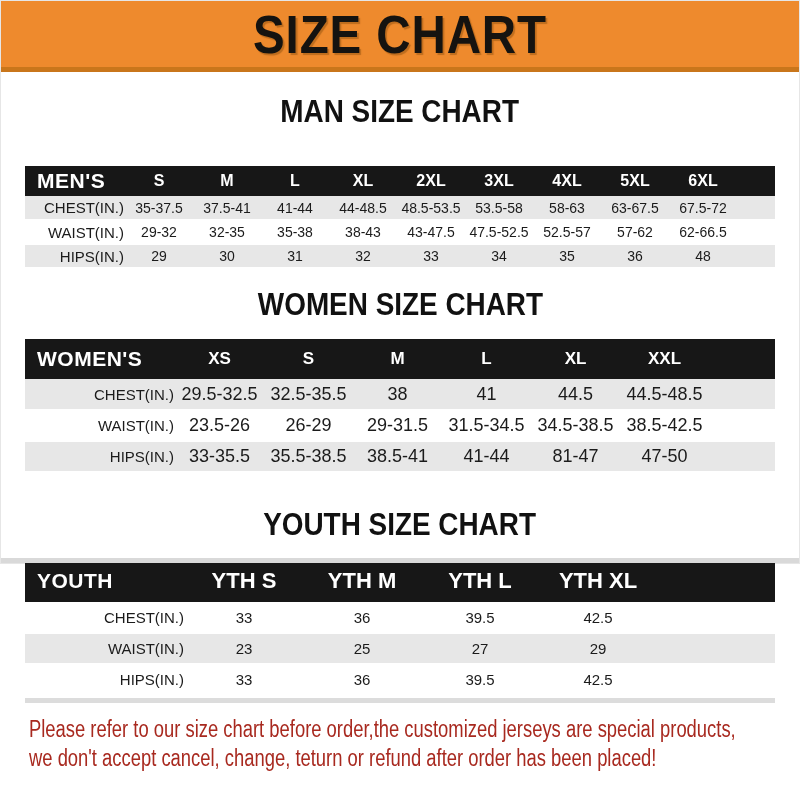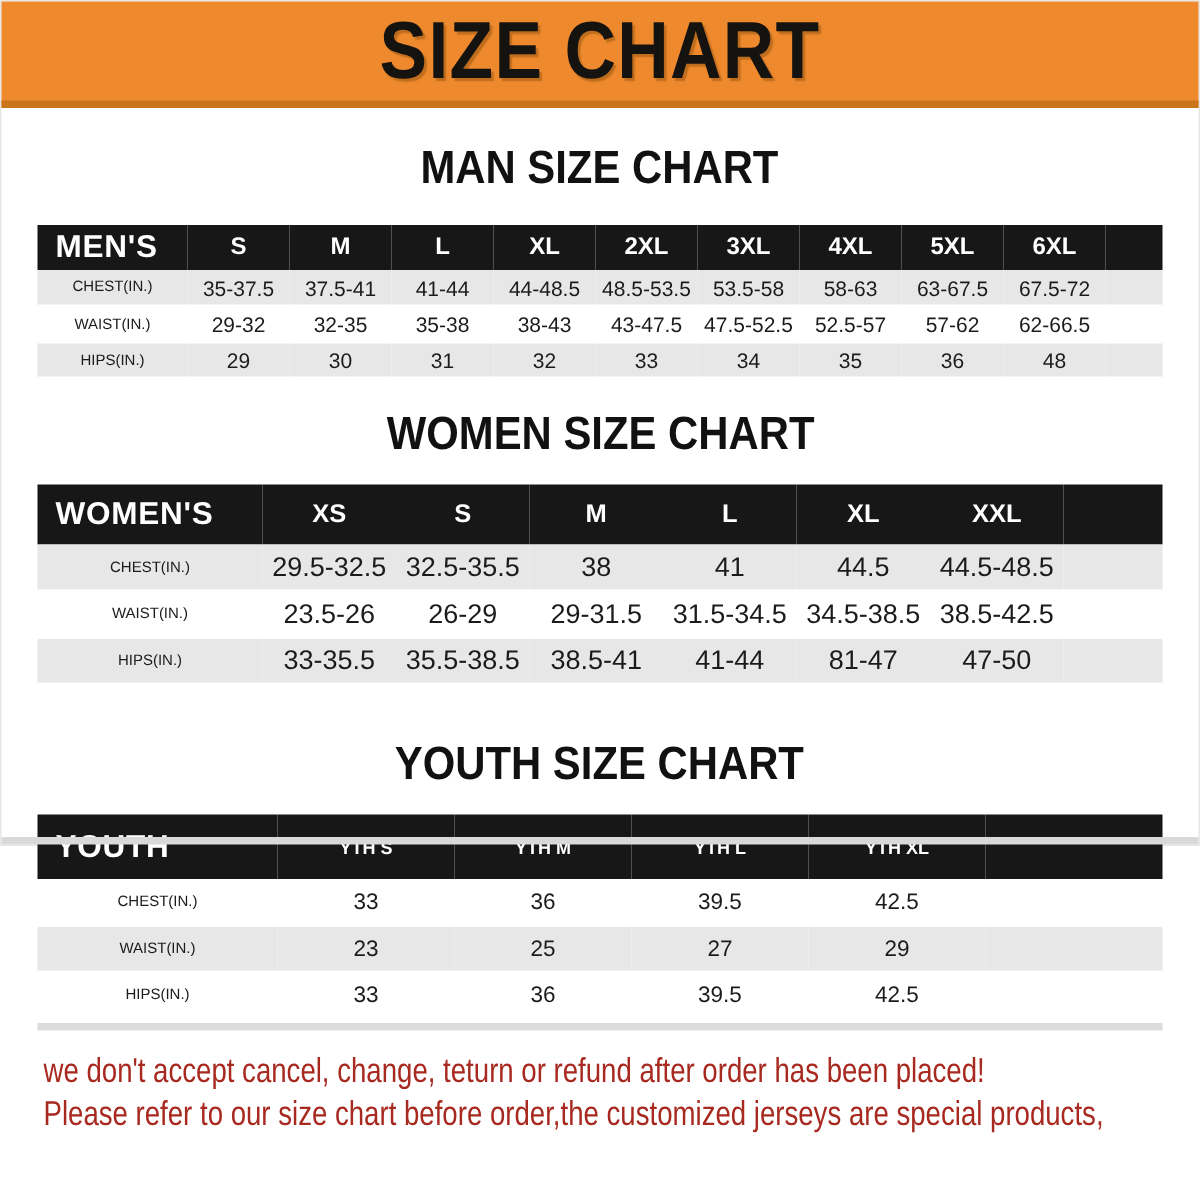--- a/index.html
+++ b/index.html
@@ -13,40 +13,40 @@
 
   
   .section-title{text-align:center;margin:0;font-size:31px;line-height:36px;font-weight:800;color:#111;}
   .section-title span{display:inline-block;transform:scaleX(0.9);letter-spacing:0px;white-space:nowrap;}
   #title-man{margin-top:22px;}
   #title-women{margin-top:18px;}
   #title-youth{margin-top:34px;}
 
   
   table.size-table{width:750px;margin:0 auto;border-collapse:collapse;table-layout:fixed;}
-  #table-men{margin-top:20px;}
+  #table-men{margin-top:36px;}
   #table-women{margin-top:16px;}
   #table-youth{margin-top:16px;}
   .size-table thead th{background:#171717;color:#fff;font-weight:bold;text-align:center;vertical-align:middle;}
   .size-table th.corner{text-align:left;padding-left:12px;font-size:21px;letter-spacing:0.5px;}
   .t-men thead tr{height:30px;}
   .t-men thead th.size-col{font-size:16px;}
   .t-men tbody tr{height:24px;}
   .t-men tbody td{font-size:14px;}
   .t-women thead tr{height:40px;}
   .t-women thead th.size-col{font-size:17px;}
   .t-women tbody tr{height:31px;}
   .t-women tbody td{font-size:18px;}
   .t-youth thead tr{height:43px;}
-  .t-youth thead th.size-col{font-size:12px;}
+  .t-youth thead th.size-col{font-size:22px;}
   .t-youth tbody tr{height:31px;}
   .t-youth tbody td{font-size:15px;}
   .size-table tbody td{text-align:center;vertical-align:middle;color:#1b1b1b;border-bottom:2px solid #fff;}
   .size-table tbody tr.gray td{background:#e7e7e7;}
-  .size-table tbody td.row-label{font-size:10px;}
+  .size-table tbody td.row-label{font-size:15px;text-align:right;}
   .table-strip{width:750px;height:5px;background:#dcdcdc;margin:2px auto 0;}
 
   
   .disclaimer{margin:12px 0 0 28px;color:#a8291f;font-size:23px;line-height:29px;}
   .disclaimer .dl{display:block;white-space:nowrap;}
   .disclaimer .dl span{display:inline-block;transform:scaleX(0.8);transform-origin:left center;white-space:nowrap;}
 
   .bottom-bar{position:absolute;left:0;right:0;bottom:0;height:5px;background:#d9d9d9;}
 </style>
 </head>
@@ -238,18 +238,18 @@
         <td>36</td>
         <td>39.5</td>
         <td>42.5</td>
         <td></td>
       </tr>
     </tbody>
   </table>
   <div class="table-strip"></div>
 
   <div class="disclaimer">
+    <span class="dl"><span>Please refer to our size chart before order,the customized jerseys are special products,</span></span>
     <span class="dl"><span>we don't accept cancel, change, teturn or refund after order has been placed!</span></span>
-    <span class="dl"><span>Please refer to our size chart before order,the customized jerseys are special products,</span></span>
   </div>
 
   <div class="bottom-bar"></div>
 </div>
 
 </body></html>

